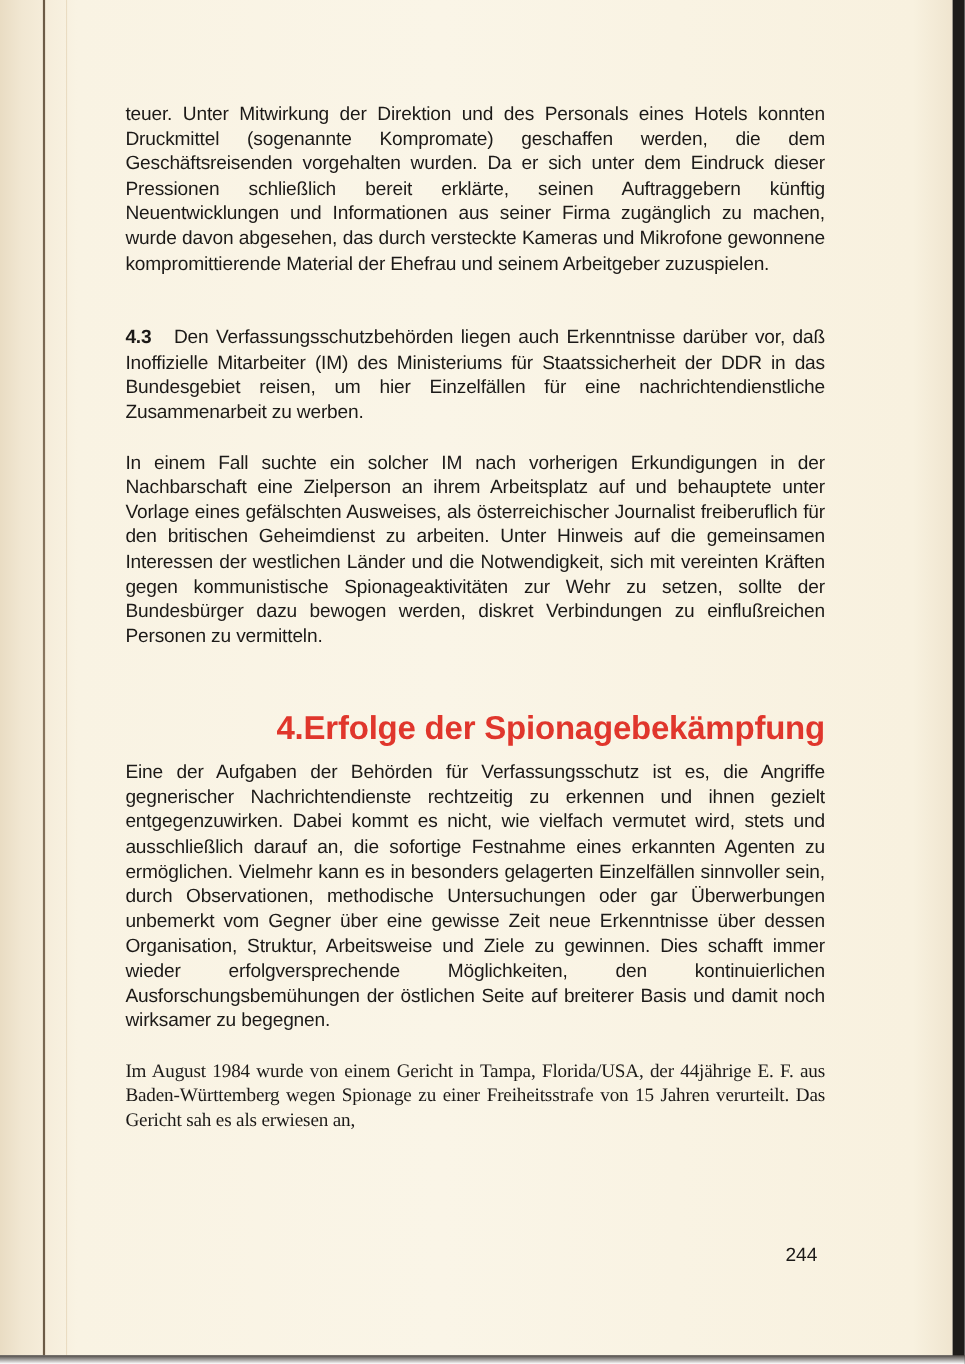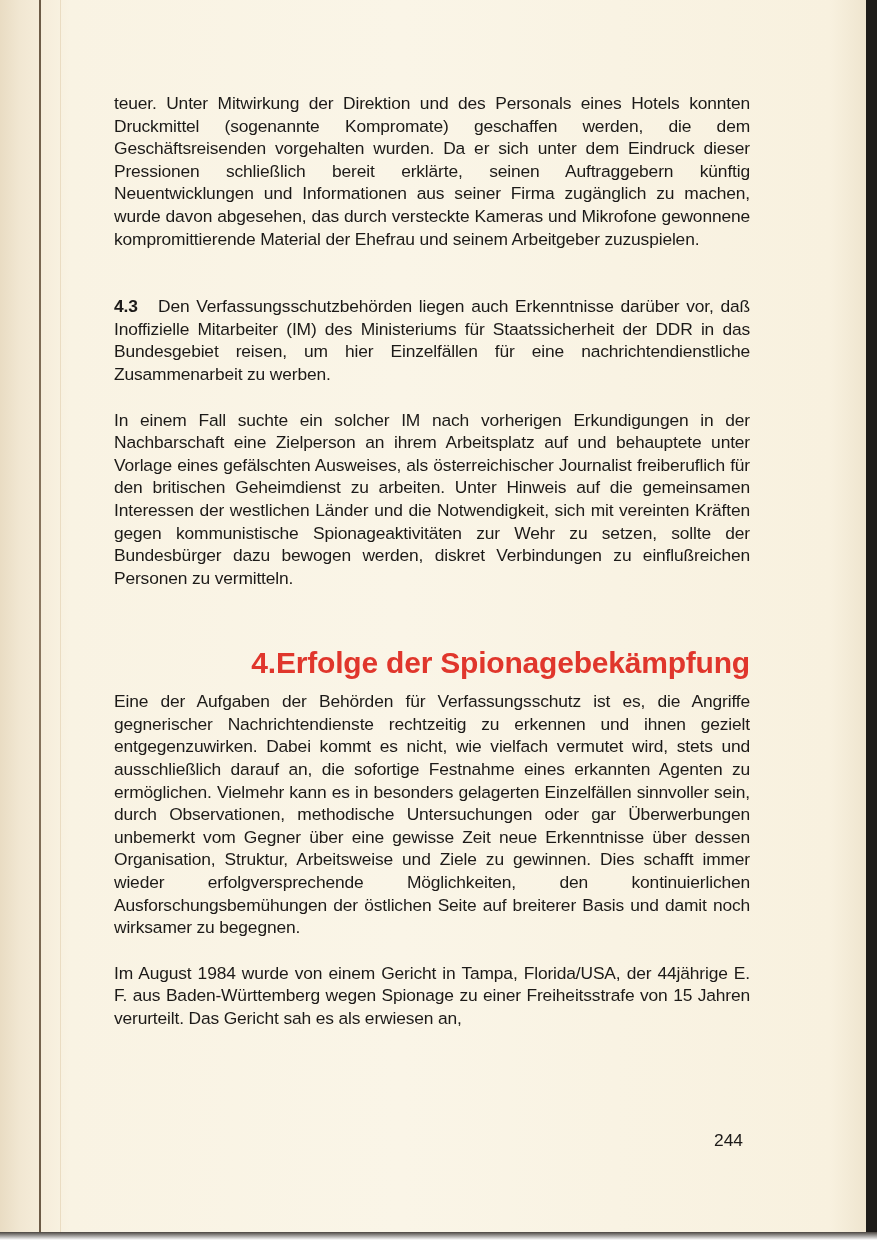--- a/index.html
+++ b/index.html
@@ -75,21 +75,21 @@
     line-height: 28px;
     color: #e0362c;
     letter-spacing: -0.2px;
     text-align: right;
     margin-left: 16px;
   }
   .heading .num {
     display: inline-block;
     width: 46px;
   }
-  .p5 { margin-top: 23px !important; }
+  .p5 { margin-top: 23px !important; font-family: Liberation Serif, serif; }
   .secnum { font-weight: bold; }
   .page-number {
     position: absolute;
     left: 714px;
     top: 1130px;
     font-family: "Liberation Sans", sans-serif;
     font-size: 17.4px;
     color: #1c1a18;
   }
 </style>

